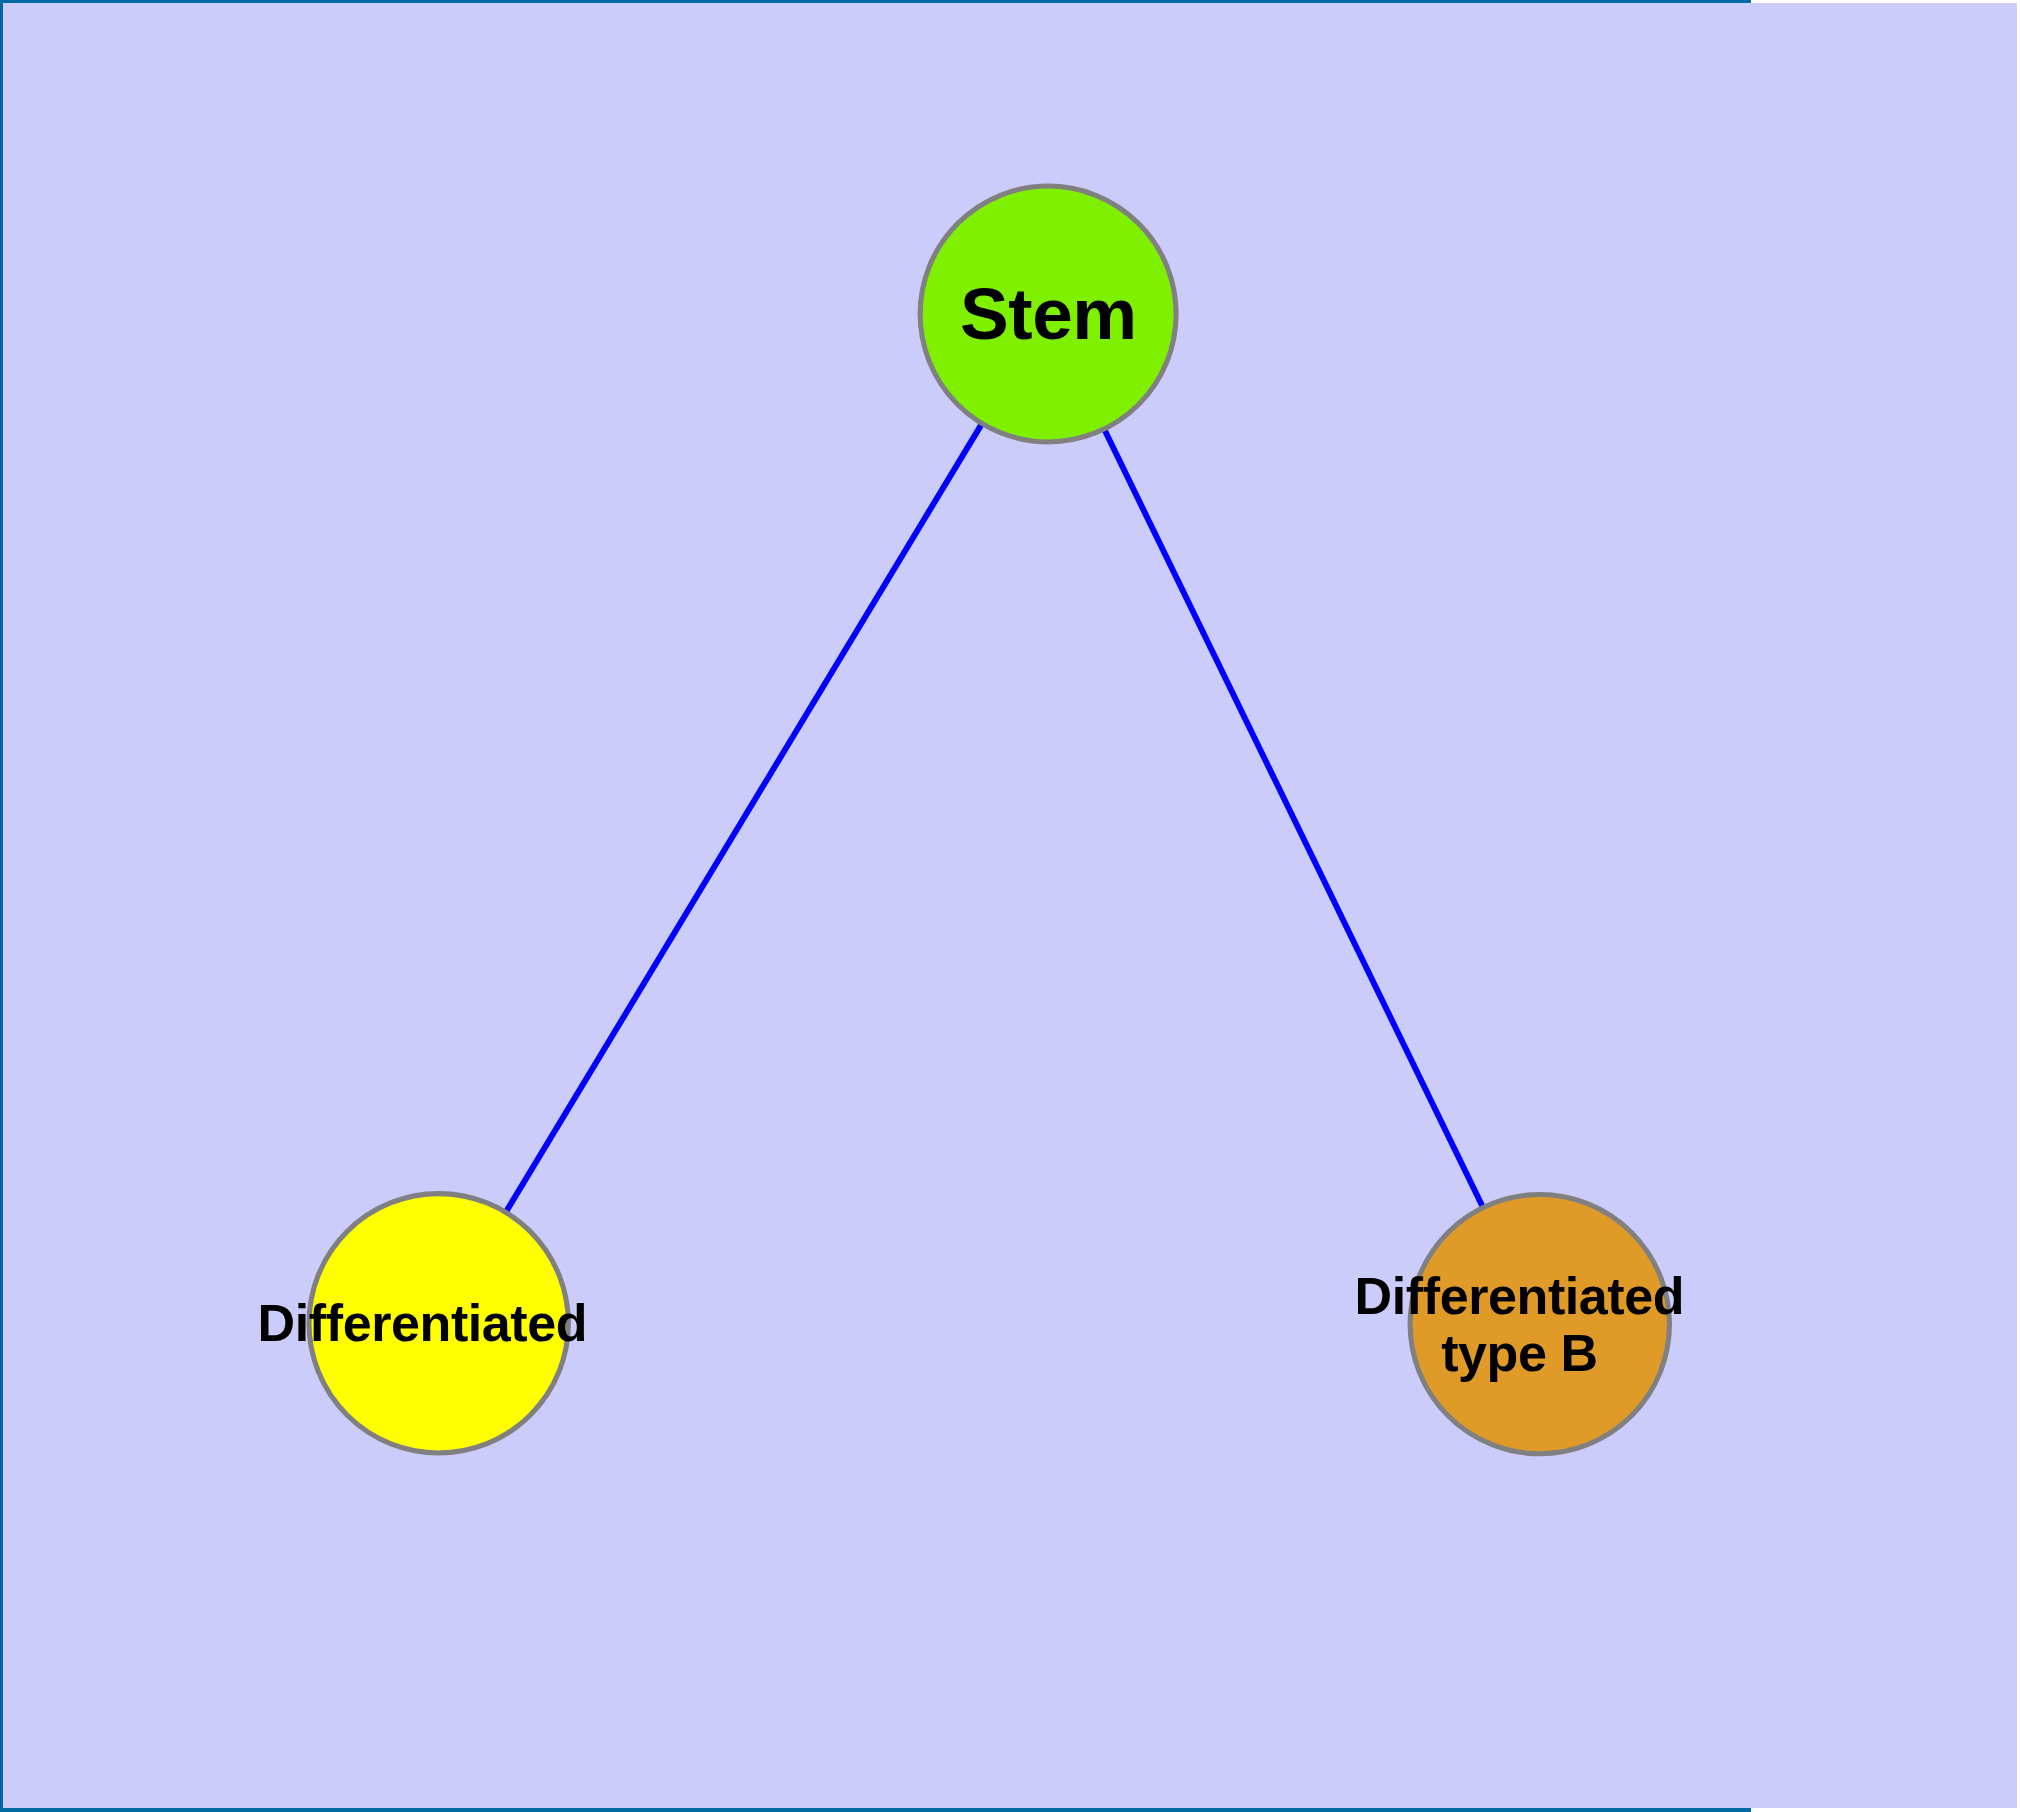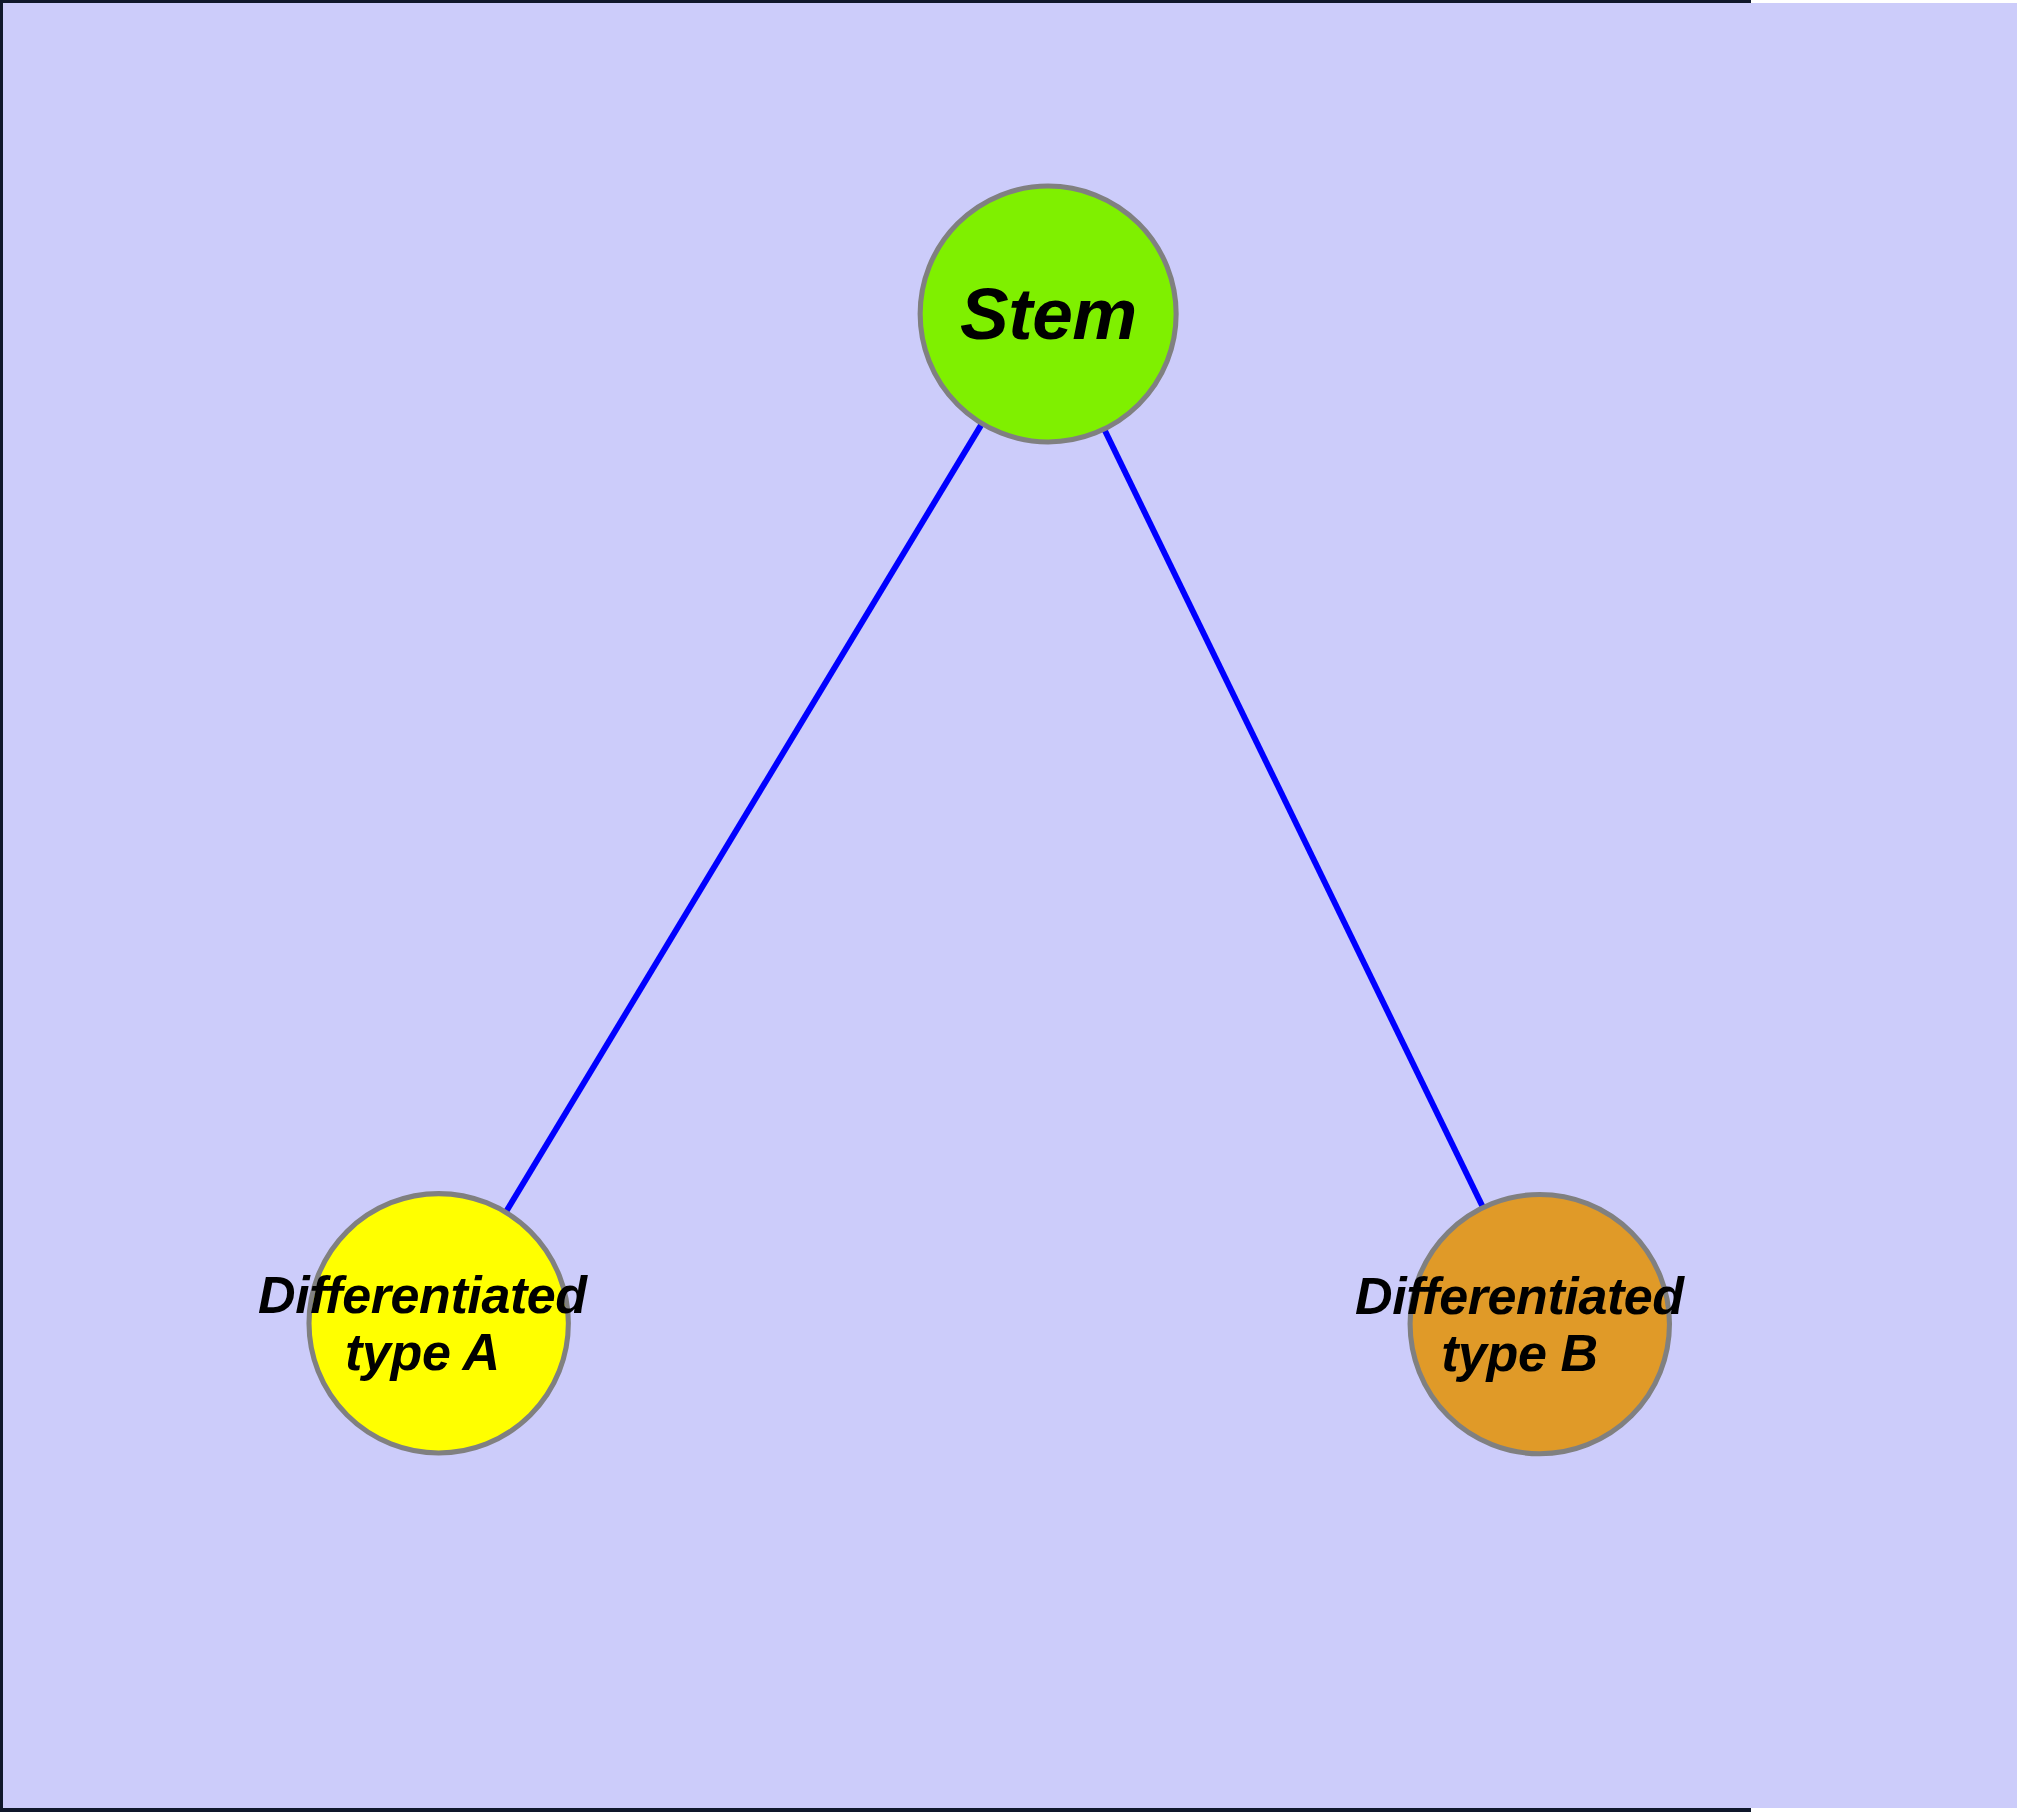--- a/index.html
+++ b/index.html
@@ -11,22 +11,21 @@
   body {
     width: 2021px;
     height: 1812px;
     overflow: hidden;
     font-family: "Liberation Sans", sans-serif;
   }
   #graph-canvas {
     position: relative;
     width: 1751px;
     height: 1812px;
-    background: #0f172a;
-    font-style: italic;
+    background: #0369a1;
   }
   #graph-plot {
     position: absolute;
     left: 3.4px;
     top: 3.4px;
     width: 2014px;
     height: 1805px;
     background: #ccccfa;
     overflow: hidden;
   }
@@ -68,19 +67,19 @@
         </g>
       <g id="nodes-group">
           <circle cx="1233" cy="367" r="151" fill="#7ff000" stroke="#808080" stroke-width="6"></circle>
           <circle cx="514" cy="1558" r="153" fill="#ffff00" stroke="#808080" stroke-width="6"></circle>
           <circle cx="1813" cy="1559" r="153" fill="#e09a28" stroke="#808080" stroke-width="6"></circle>
         </g>
     </svg>
 
     <div class="node-label-text node-label-stem" id="label-stem" style="left: 1045px; top: 311px; transform: translate(-50%, -50%);"><span>Stem</span></div>
 
-    <div class="node-label-text node-label-branch" id="label-diff-a" style="left: 419px; top: 1320px; transform: translate(-50%, -50%);"><span>Differentiated</span><br><span>type A</span></div>
+    <div class="node-label-text node-label-branch" id="label-diff-a" style="left: 419px; top: 1320px; transform: translate(-50%, -50%);"><span>Differentiated</span><br></div>
 
     <div class="node-label-text node-label-branch" id="label-diff-b" style="left: 1516px; top: 1321px; transform: translate(-50%, -50%);"><span>Differentiated</span><br><span>type B</span></div>
 
   </div>
 </div>
 
 
 </body></html>

